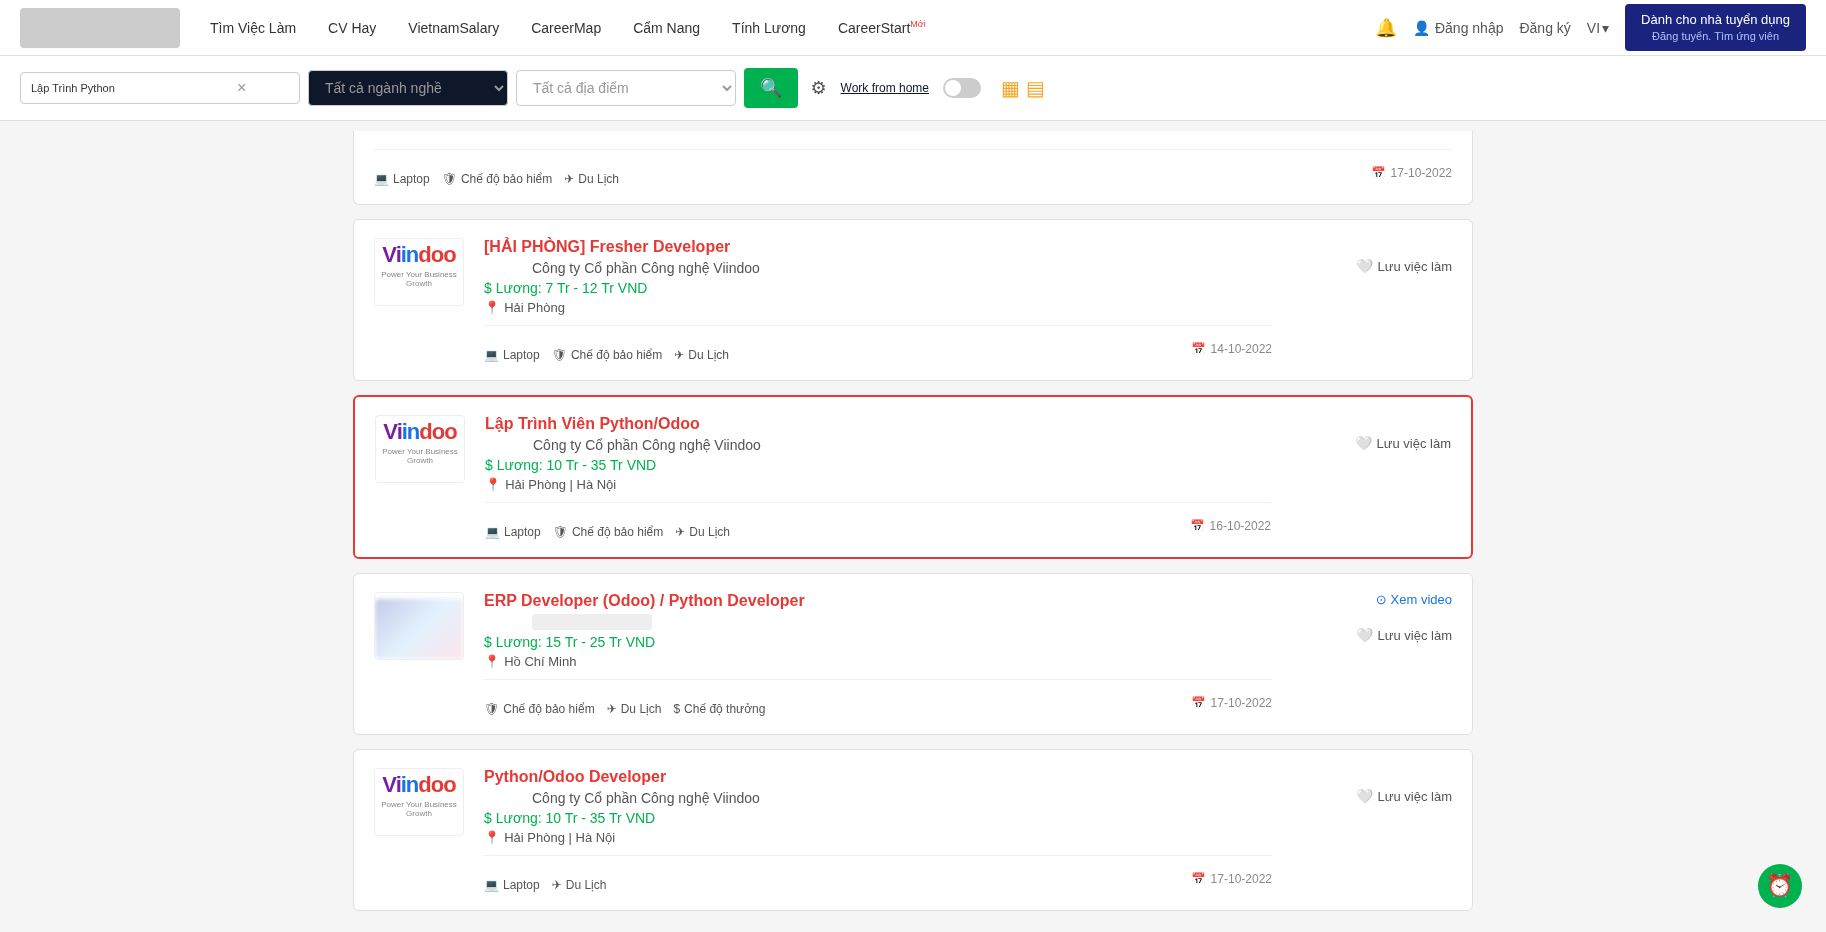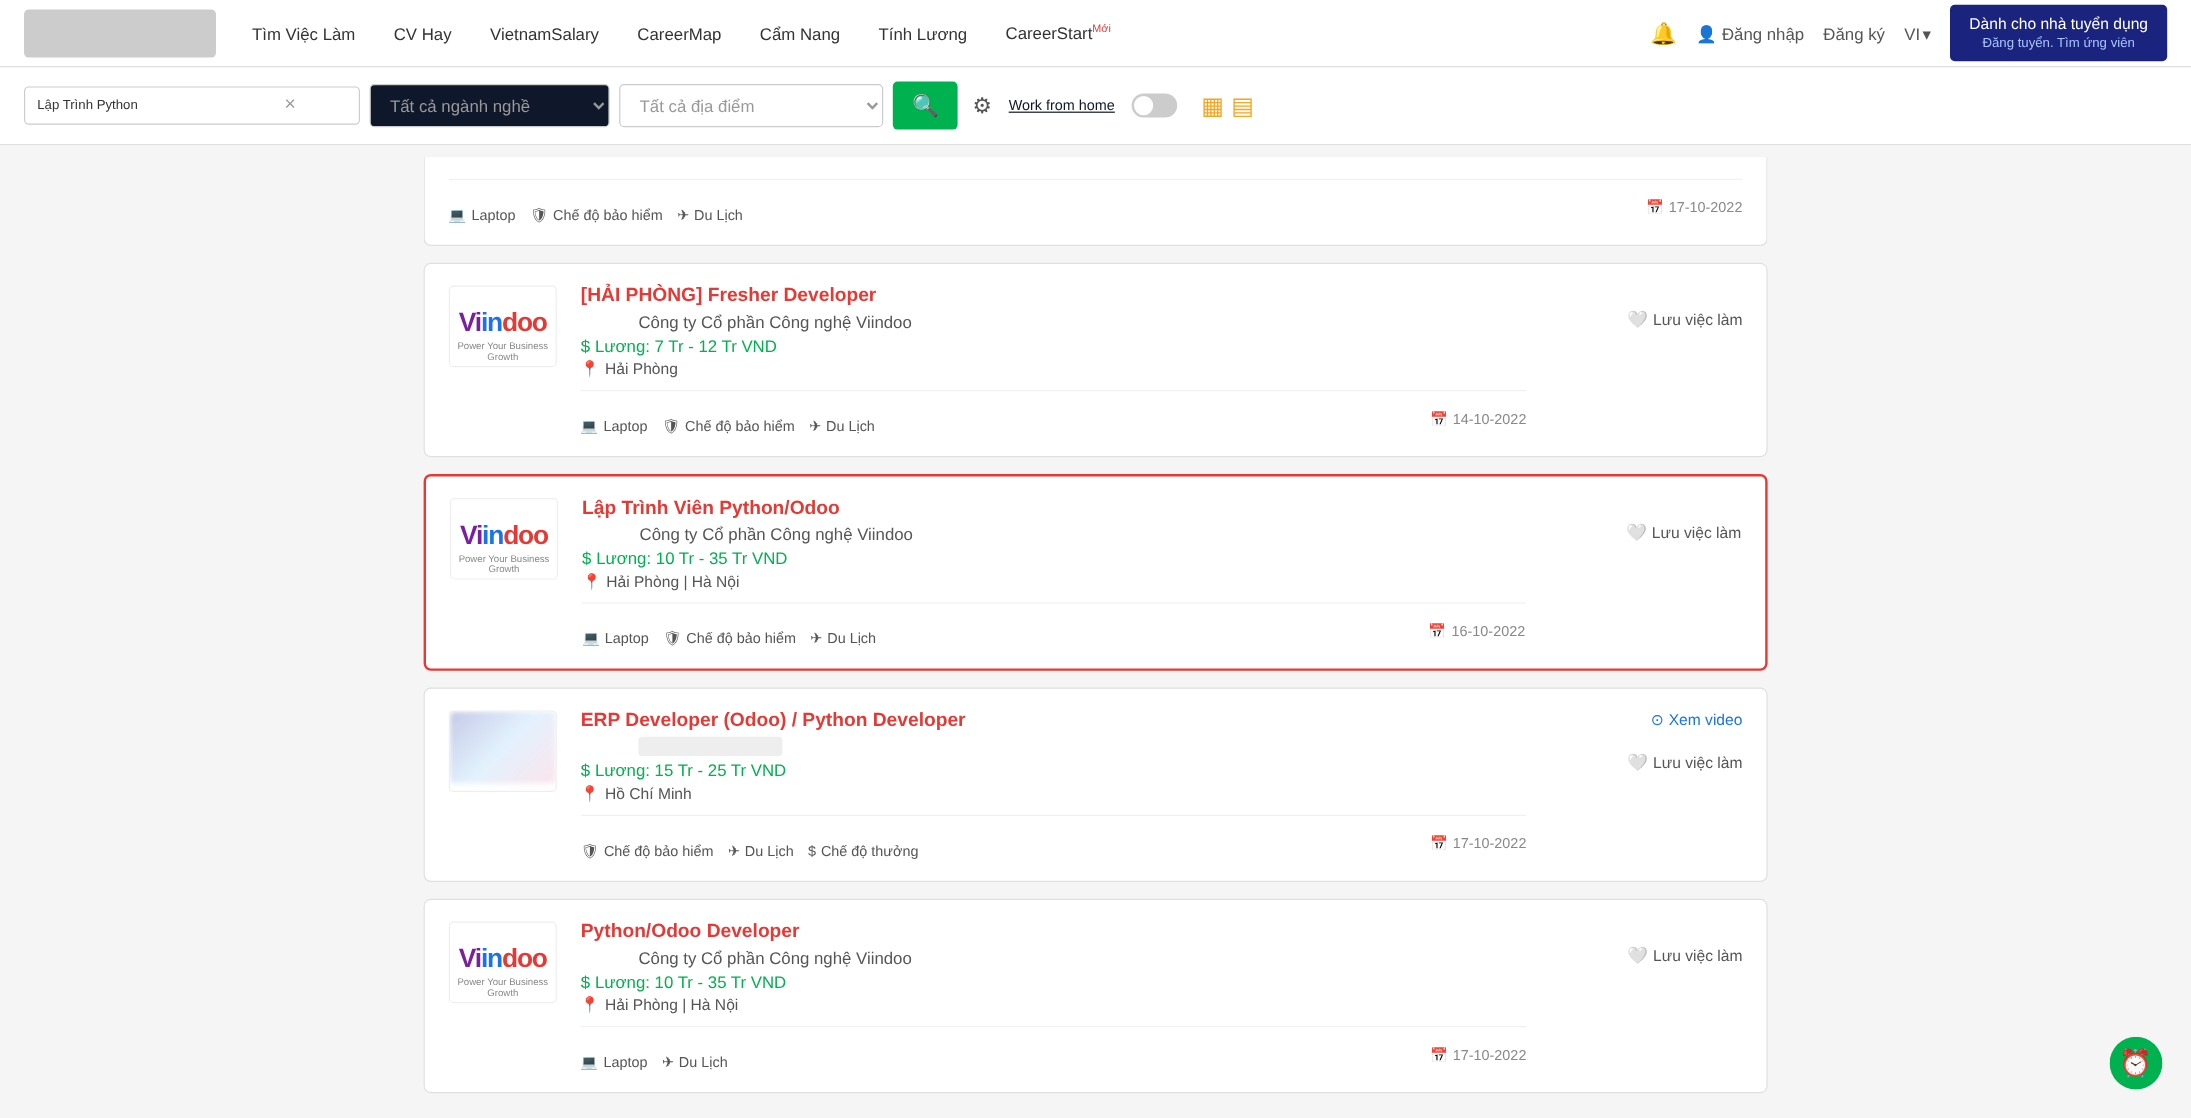--- a/index.html
+++ b/index.html
@@ -162,21 +162,21 @@
       position: relative;
     }
     .job-card.highlighted {
       border: 2.5px solid #e53935;
     }
     .company-logo {
       width: 90px;
       height: 68px;
       flex-shrink: 0;
       display: flex;
-      align-items: flex-start;
+      align-items: flex-end;
       justify-content: center;
       border: 1px solid #eee;
       border-radius: 4px;
       overflow: hidden;
     }
     .viindoo-logo {
       display: flex;
       flex-direction: column;
       align-items: center;
       justify-content: center;

